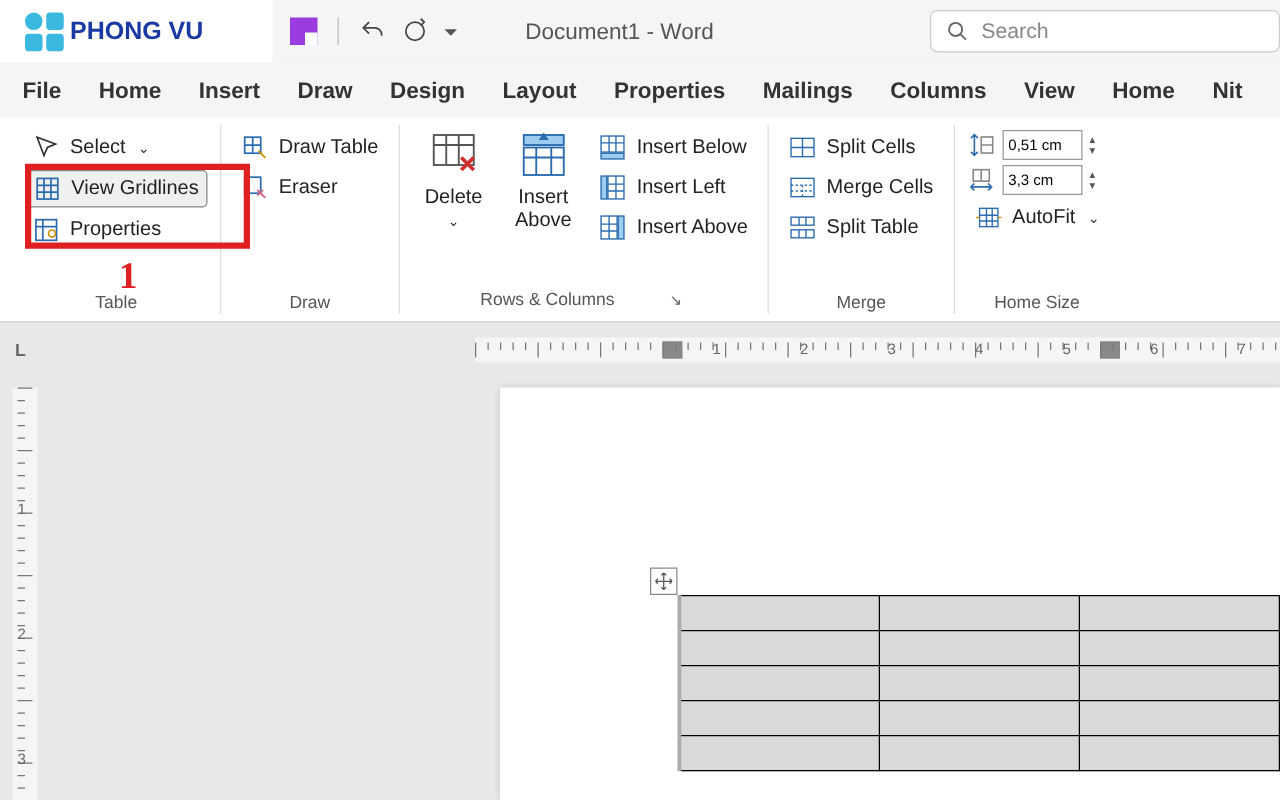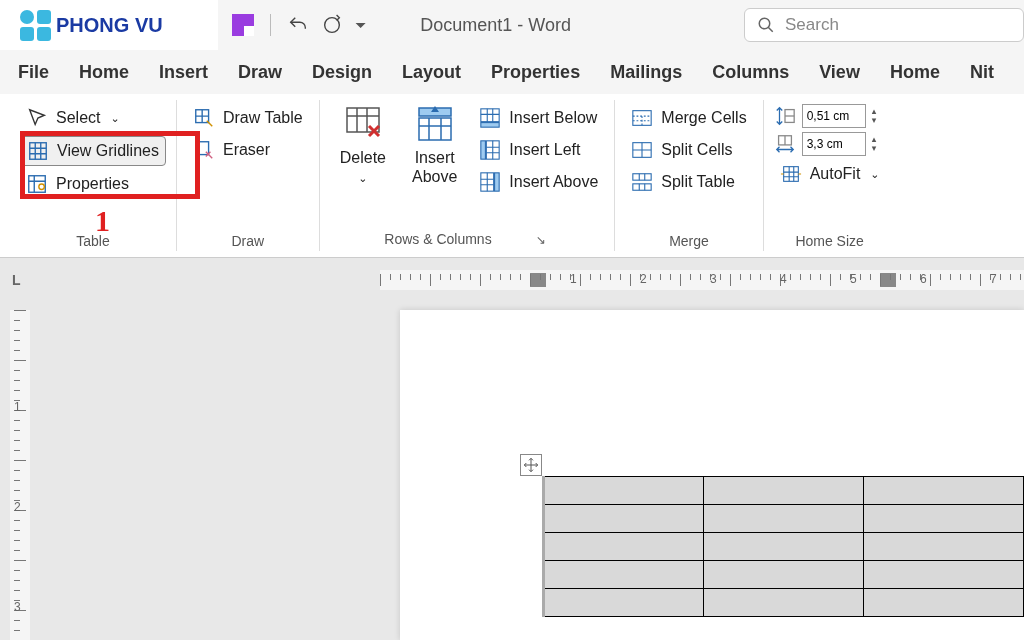--- a/index.html
+++ b/index.html
@@ -221,30 +221,30 @@
         <span class="dlg-launcher">↘</span>
       </div>
   </div>
 
   <div class="group">
     <div class="group-body">
       <div class="stack">
         <div class="rbtn">
           <svg viewBox="0 0 24 24" fill="none" stroke="#2b6cb0" stroke-width="1.2">
               <rect x="2" y="4" width="20" height="16"></rect>
+              <path d="M2 12h20M12 4v16"></path>
+            </svg>
+          <span>Split Cells</span>
+        </div>
+        <div class="rbtn">
+          <svg viewBox="0 0 24 24" fill="none" stroke="#2b6cb0" stroke-width="1.2">
+              <rect x="2" y="4" width="20" height="16"></rect>
               <path d="M2 10h20M2 15h20M12 10v10" stroke-dasharray="2"></path>
             </svg>
           <span>Merge Cells</span>
-        </div>
-        <div class="rbtn">
-          <svg viewBox="0 0 24 24" fill="none" stroke="#2b6cb0" stroke-width="1.2">
-              <rect x="2" y="4" width="20" height="16"></rect>
-              <path d="M2 12h20M12 4v16"></path>
-            </svg>
-          <span>Split Cells</span>
         </div>
         <div class="rbtn">
           <svg viewBox="0 0 24 24" fill="none" stroke="#2b6cb0" stroke-width="1.2">
               <rect x="2" y="3" width="20" height="7"></rect>
               <rect x="2" y="14" width="20" height="7"></rect>
               <path d="M9 3v7M15 3v7M9 14v7M15 14v7"></path>
             </svg>
           <span>Split Table</span>
         </div>
       </div>

